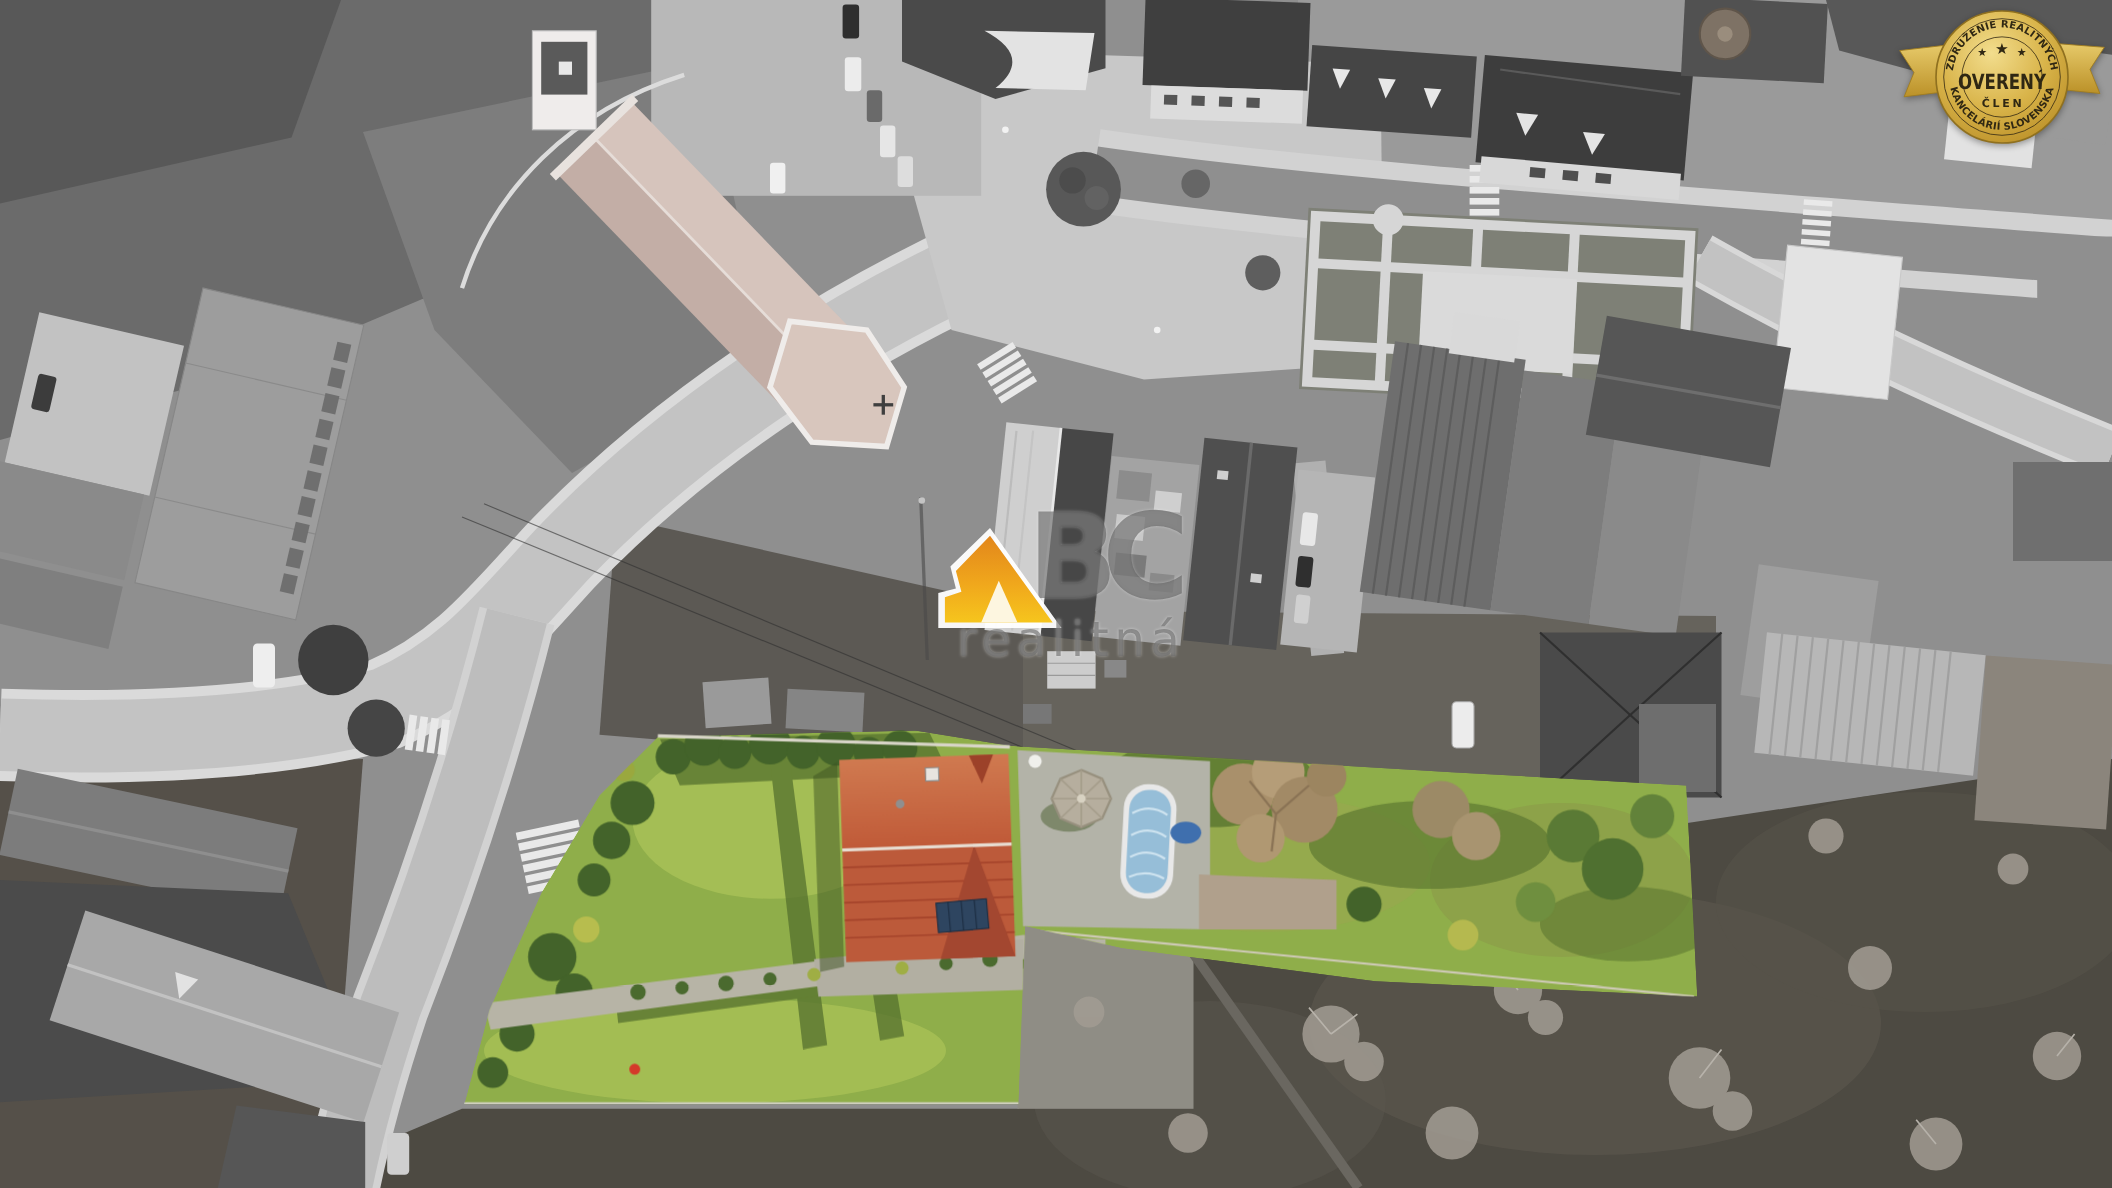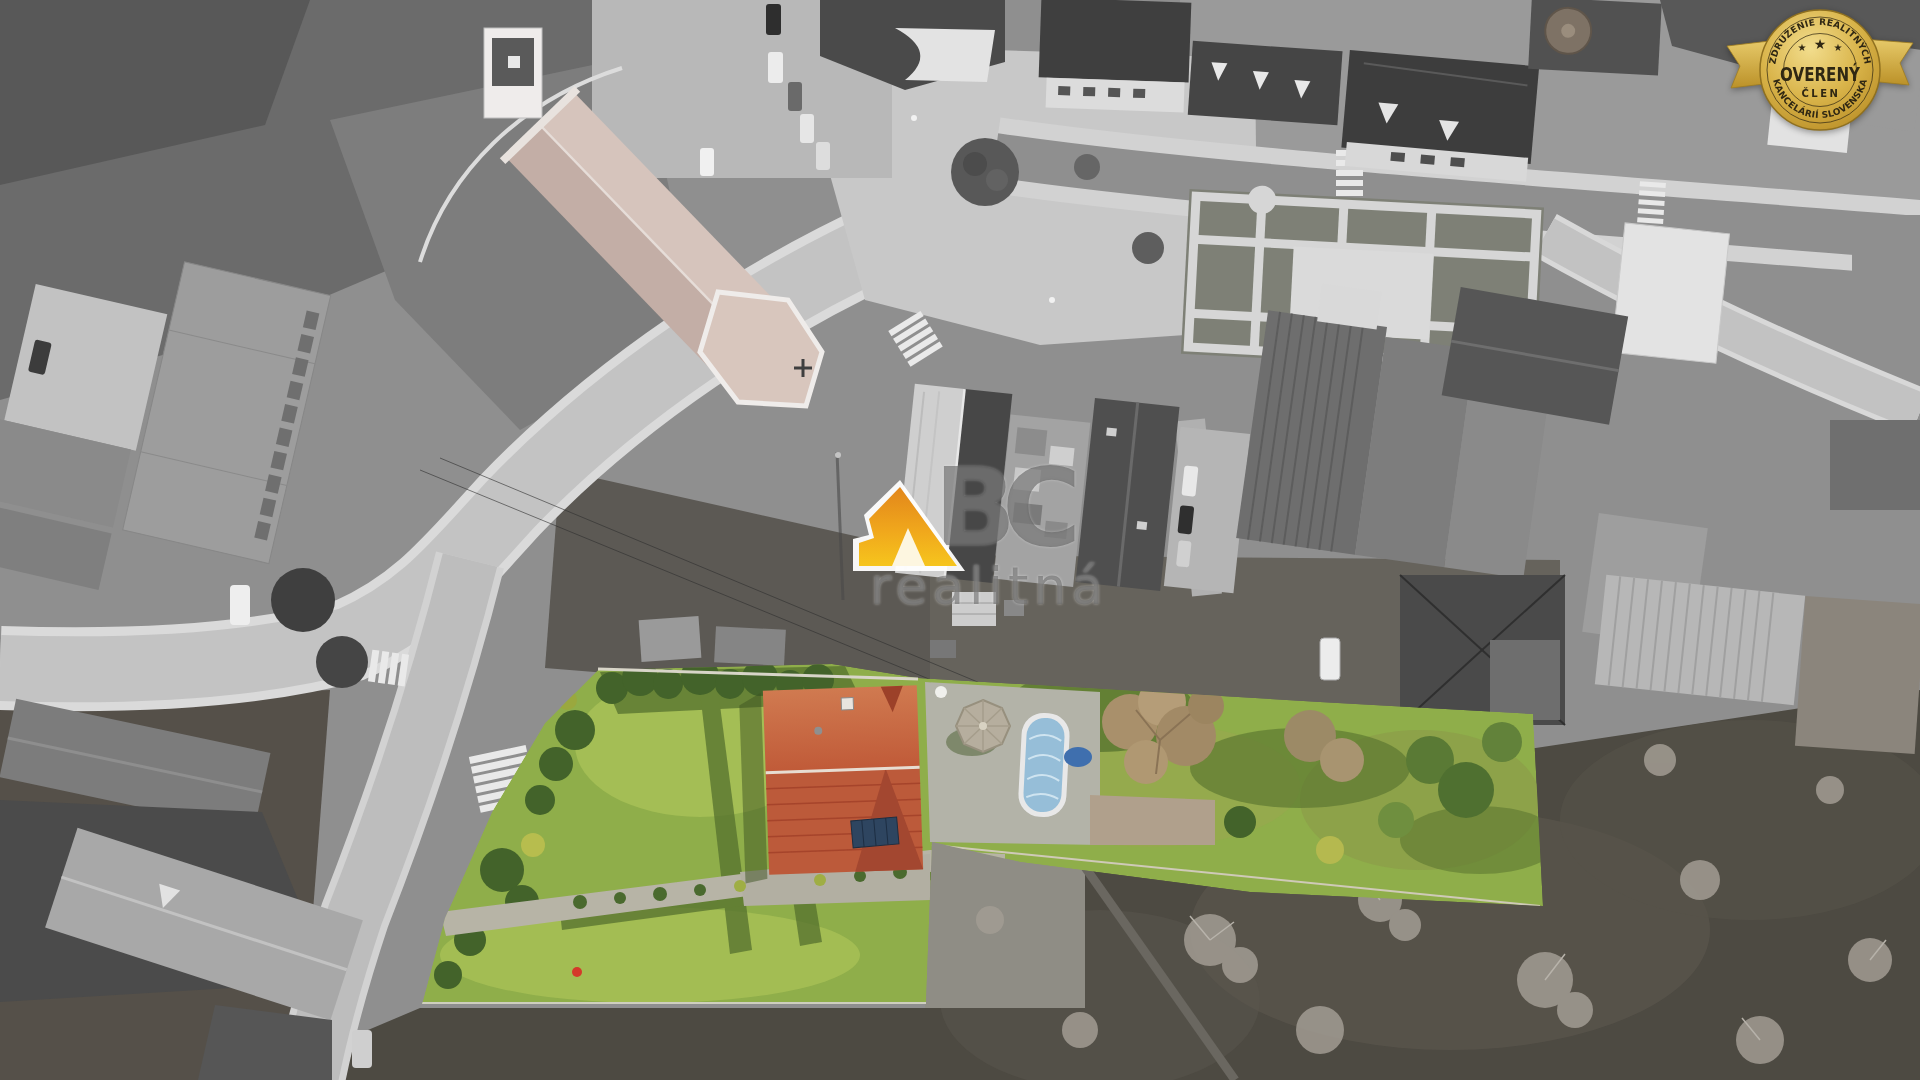--- a/index.html
+++ b/index.html
@@ -15,21 +15,21 @@
   .badge .sub{font-size:10px;font-weight:bold;letter-spacing:2.5px;}
   .badge .star-s{font-size:10px;}
   .badge .star-m{font-size:14px;}
   
   .watermark{position:absolute;left:850px;top:478px;width:240px;height:130px;pointer-events:none;}
   .wm-letter{position:absolute;top:-24px;font-size:108px;font-weight:bold;line-height:108px;
              color:rgba(88,88,88,.58);text-shadow:0 0 3px rgba(255,255,255,.35);
              font-family:"DejaVu Sans","Liberation Sans",sans-serif;}
   .wm-b{left:84px;} .wm-c{left:152px;}
   .wm-logo{position:absolute;left:0;top:0;}
-  .wm-tagline{position:absolute;left:20px;top:78px;font-size:52px;letter-spacing:5px;
+  .wm-tagline{position:absolute;left:20px;top:78px;font-size:44px;letter-spacing:5px;
               color:rgba(105,105,105,.62);text-shadow:0 0 3px rgba(255,255,255,.45);
               font-family:"DejaVu Sans","Liberation Sans",sans-serif;}
   
   .grass{fill:var(--grass_green,#8fae4a);}
   .grass-light{fill:var(--grass_light,#a9c257);}
   .grass-shadow{fill:var(--grass_shadow,#55702e);}
   .roof-red{fill:var(--roof_red,#bc5a3a);}
   .roof-red-dark{fill:var(--roof_red_dark,#a34730);}
   .pool-blue{fill:var(--pool_blue,#96bed8);}
 </style>

